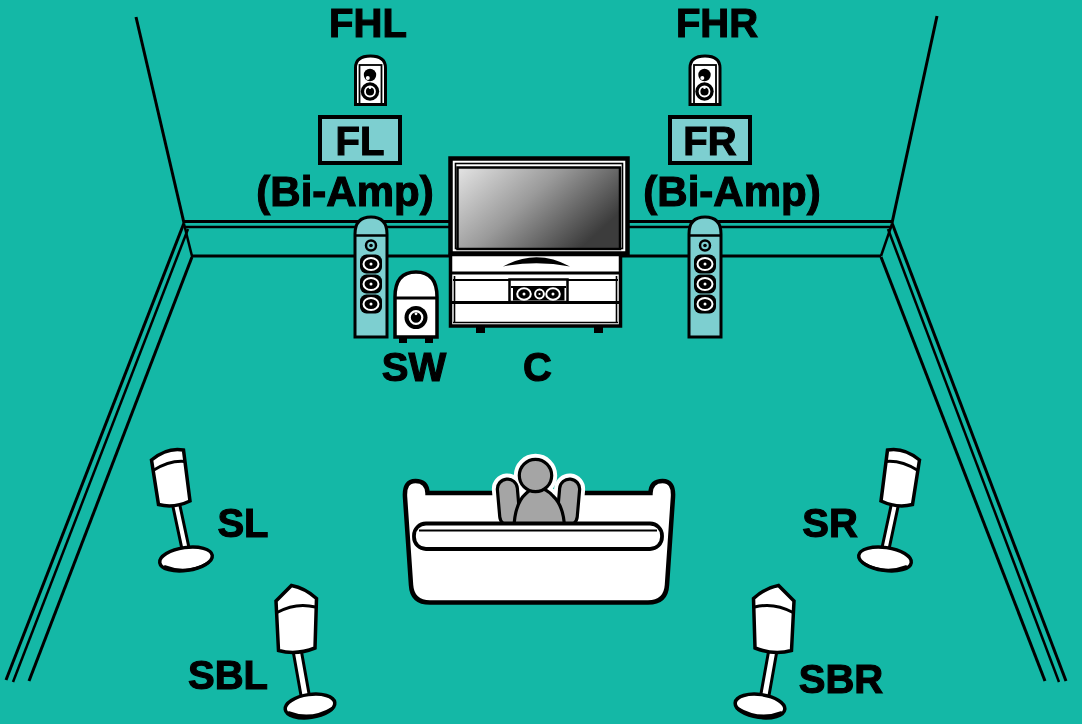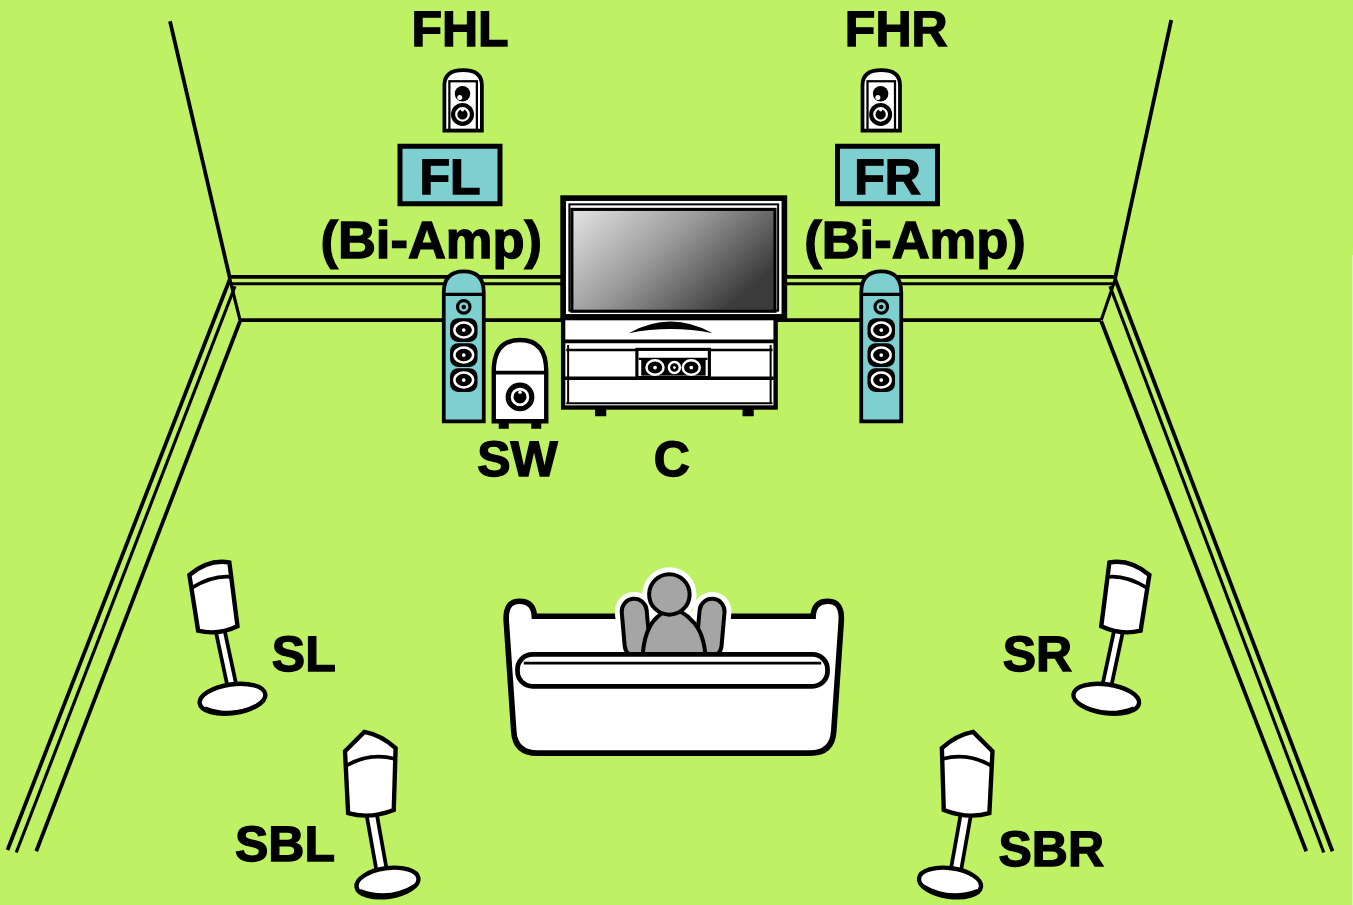--- a/index.html
+++ b/index.html
@@ -1,16 +1,16 @@
 <!DOCTYPE html>
 <html><head>
 <meta charset="utf-8">
 <style>
   html,body{margin:0;padding:0;background:#fff;}
-  .stage{position:relative;width:1082px;height:724px;background:#bef264;overflow:hidden;
+  .stage{position:relative;width:1082px;height:724px;background:#14b8a6;overflow:hidden;
          font-family:"Liberation Sans",sans-serif;}
   svg{display:block;}
   .lbl{font-family:"Liberation Sans",sans-serif;font-weight:bold;font-size:40px;
        fill:#000;stroke:#000;stroke-width:1.1px;text-anchor:middle;}
   .biamp{font-size:42px;}
 </style>
 </head>
 <body>
 
 <div class="stage">

